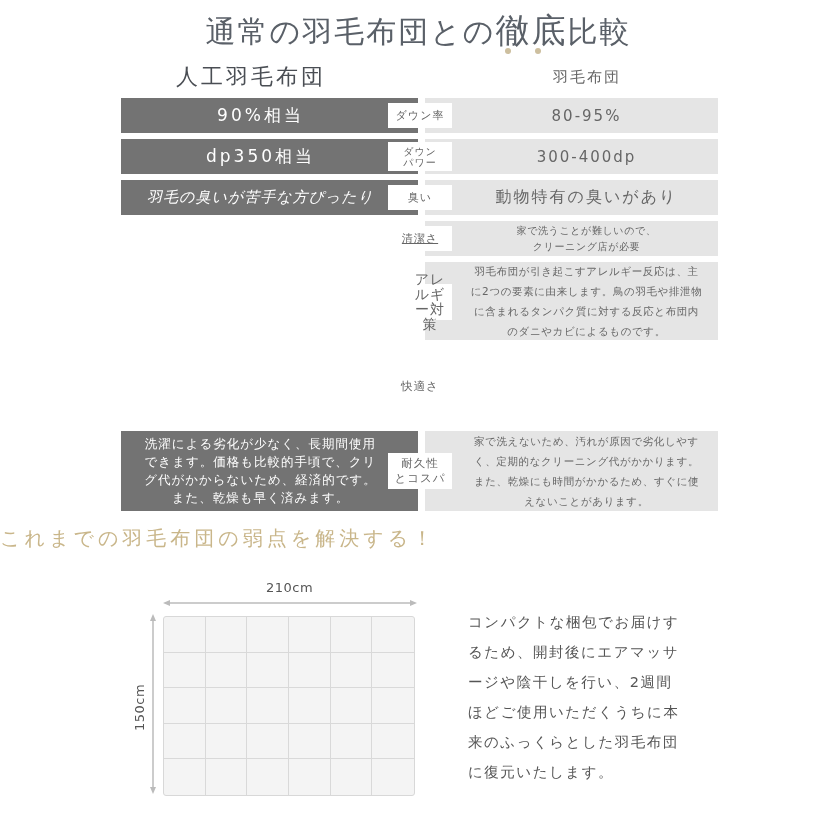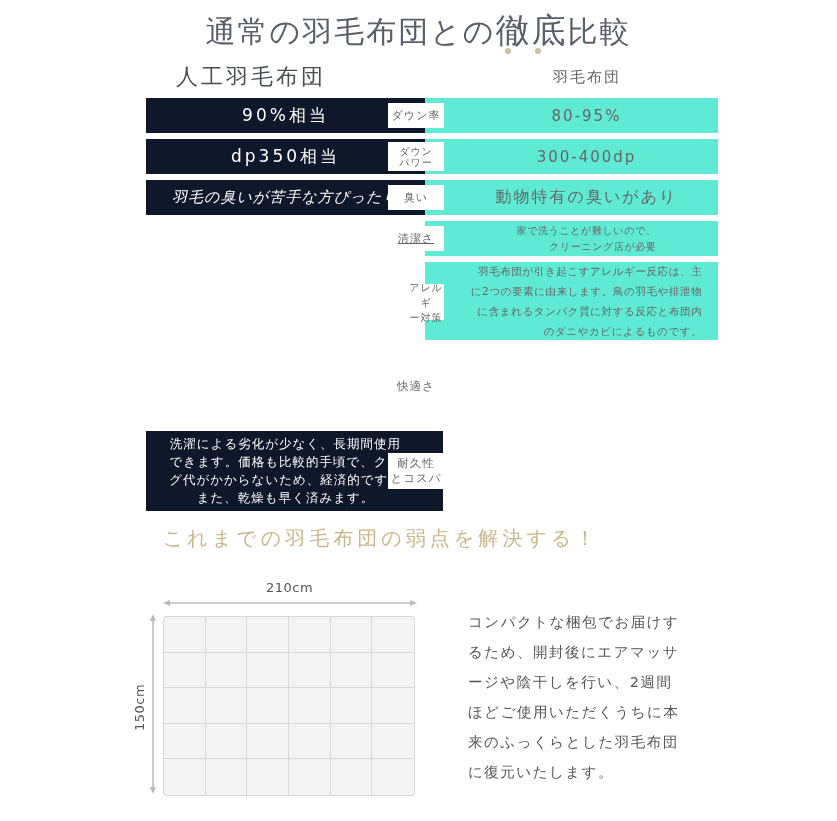--- a/index.html
+++ b/index.html
@@ -20,50 +20,49 @@
       letter-spacing: 3px;
     }
     .col-head-right {
       position: absolute; left: 553px; top: 68px; font-size: 15px; color: #666;
       letter-spacing: 2px;
     }
 
     .row { position: absolute; left: 121px; width: 597px; }
     .cell-left {
       position: absolute; left: 0; top: 0; bottom: 0; width: 297px;
-      background: #0f172a; color: #ffffff;
+      background: #737373; color: #ffffff;
       display: flex; align-items: center; justify-content: center; text-align: center;
       padding: 0 24px 0 6px;
-      margin-left: 25px;
     }
     .cell-right {
       position: absolute; left: 304px; top: 0; bottom: 0; width: 293px;
-      background: #5eead4; color: #666666;
-      display: flex; align-items: center; justify-content: center; text-align: right;
+      background: #e5e5e5; color: #666666;
+      display: flex; align-items: center; justify-content: center; text-align: center;
       padding: 0 10px 0 40px;
     }
     .label-box {
-      position: absolute; left: 267px; width: 56px; background: #ffffff; color: #666;
+      position: absolute; left: 267px; width: 64px; background: #ffffff; color: #666;
       font-size: 11px; line-height: 13px; text-align: center;
       display: flex; align-items: center; justify-content: center; letter-spacing: 1px;
     }
     .big-l { font-size: 17px; letter-spacing: 3px; }
     .big-r { font-size: 15px; letter-spacing: 2px; }
     .mid-l { font-size: 15px; letter-spacing: 1px; font-style: italic; }
     .mid-r { font-size: 16px; letter-spacing: 2px; }
     .small-l { font-size: 12.5px; line-height: 19px; letter-spacing: 1px; }
     .small-r { font-size: 10px; line-height: 15.5px; letter-spacing: 0.6px; }
     .para-l { font-size: 12.5px; line-height: 18px; letter-spacing: 1px; text-align: left; }
     .para-l.center { text-align: center; }
     .tiny-r { font-size: 10.5px; line-height: 20px; letter-spacing: 0.6px; }
 
     .pre { white-space: pre-line; }
 
     .tagline {
-      position: absolute; left: 0; width: 762px; top: 525px; text-align: center;
+      position: absolute; left: 0; width: 762px; top: 525px; 
       font-size: 20px; color: #c9b68a; letter-spacing: 4px;
     }
 
     .dim-label-w { position: absolute; left: 266px; top: 580px; font-size: 13px; color: #555; letter-spacing: 0.5px; }
     .dim-label-h {
       position: absolute; left: 116px; top: 700px; font-size: 13px; color: #555;
       transform: rotate(-90deg); transform-origin: center; letter-spacing: 0.5px;
     }
     .arrow-h { position: absolute; left: 163px; top: 598px; width: 254px; height: 10px; }
     .arrow-v { position: absolute; left: 148px; top: 614px; width: 10px; height: 180px; }
@@ -120,33 +119,37 @@
   <div class="cell-right small-r pre">家で洗うことが難しいので、
 クリーニング店が必要</div>
   <div class="label-box pre" style="top:5px;height:25px;text-decoration:underline;">清潔さ</div>
 </div>
 
 <div class="row" style="top:262px;height:78px;">
   <div class="cell-right tiny-r pre">羽毛布団が引き起こすアレルギー反応は、主
 に2つの要素に由来します。鳥の羽毛や排泄物
 に含まれるタンパク質に対する反応と布団内
 のダニやカビによるものです。</div>
-  <div class="label-box pre" style="top:22px;height:36px;font-size:10px;line-height:15px;padding-left:20px;">アレルギ
+  <div class="label-box pre" style="top:22px;height:36px;font-size:14px;line-height:15px;padding-left:20px;">アレルギ
 ー対策</div>
 </div>
 
 <div class="row" style="top:346px;height:78px;">
   <div class="label-box pre" style="top:26px;height:28px;font-size:11.5px;">快適さ</div>
 </div>
 
 <div class="row" style="top:431px;height:80px;padding-left:24px;">
   <div class="cell-left para-l center pre">洗濯による劣化が少なく、長期間使用
 できます。価格も比較的手頃で、クリ
 グ代がかからないため、経済的です。
 また、乾燥も早く済みます。</div>
+  <div class="cell-right tiny-r pre">家で洗えないため、汚れが原因で劣化しやす
+く、定期的なクリーニング代がかかります。
+また、乾燥にも時間がかかるため、すぐに使
+えないことがあります。</div>
   <div class="label-box pre" style="top:22px;height:36px;font-size:11.5px;line-height:15px;">耐久性
 とコスパ</div>
 </div>
 
 <div class="tagline">これまでの羽毛布団の弱点を解決する！</div>
 
 <div class="dim-label-w">210cm</div>
 <svg class="arrow-h" viewBox="0 0 254 10">
   <line x1="3" y1="5" x2="251" y2="5" stroke="#bbbbbb" stroke-width="1.5"></line>
   <polygon points="0,5 7,2 7,8" fill="#bbbbbb"></polygon>

